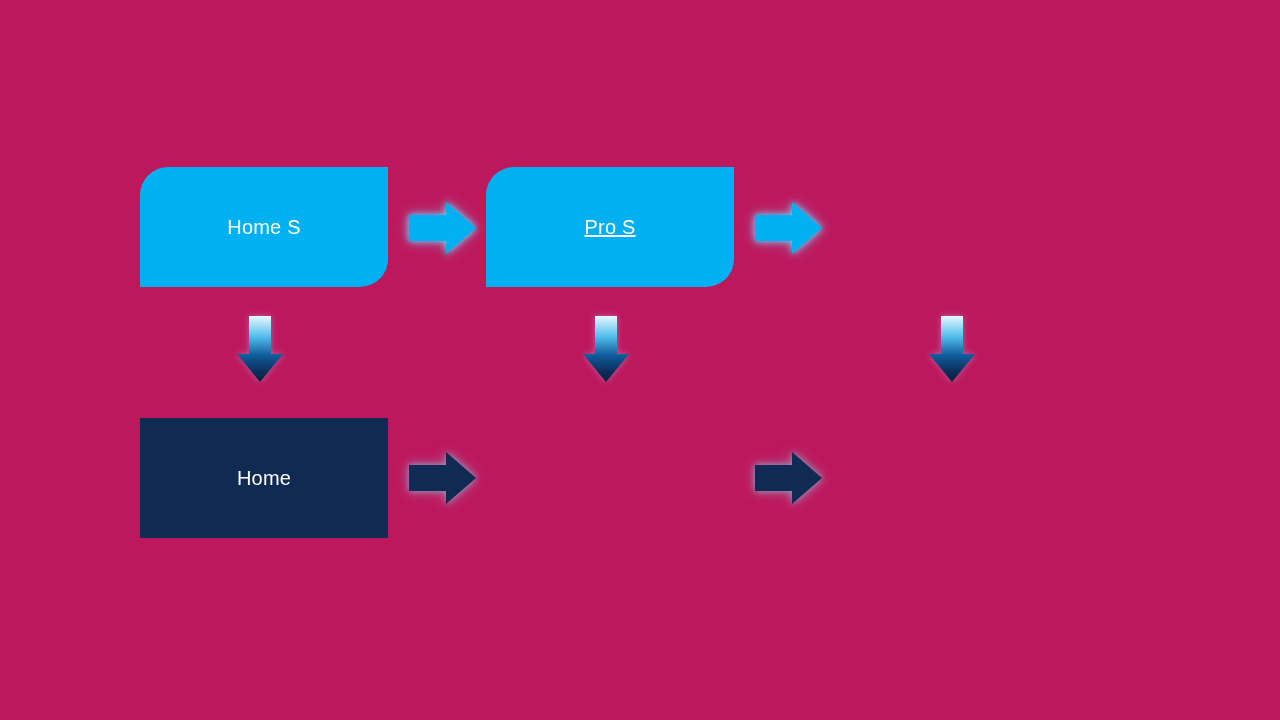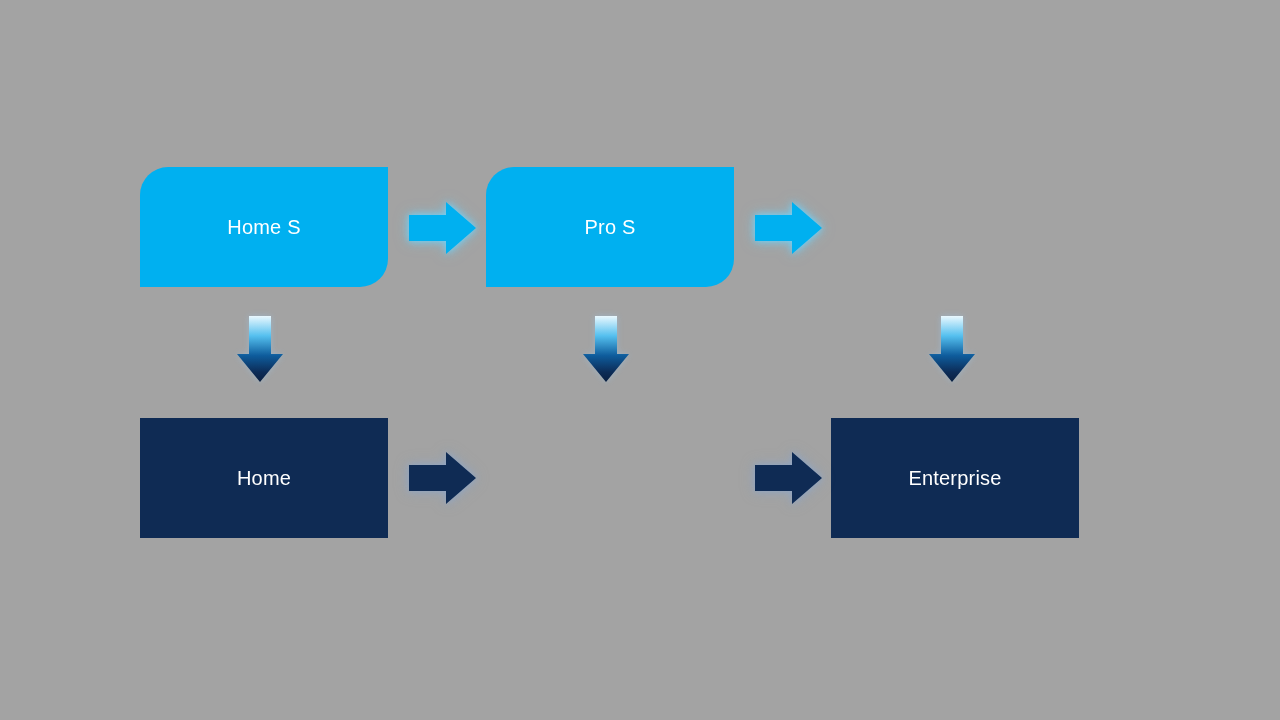--- a/index.html
+++ b/index.html
@@ -4,21 +4,21 @@
 <style>
   * { margin: 0; padding: 0; box-sizing: border-box; }
   html, body { background: #ffffff; }
   body {
     font-family: "Liberation Sans", sans-serif;
   }
   .canvas {
     position: relative;
     width: 1280px;
     height: 720px;
-    background: #a3a3a3;
+    background: #be185d;
     overflow: hidden;
   }
   .node {
     position: absolute;
     width: 248px;
     height: 120px;
     display: flex;
     align-items: center;
     justify-content: center;
     color: #ffffff;
@@ -29,21 +29,21 @@
     background: var(--light-blue, #00B0F0);
     border-radius: 28px 0 28px 0;
     top: 167px;
   }
   .node.bottom {
     background: var(--navy, #0F2B54);
     border-radius: 0;
     top: 418px;
   }
   .col1 { left: 140px; }
-  .col2 { left: 486px; }
+  .col2 { left: 486px; text-decoration: underline; }
   .col3 { left: 831px; }
 
   .h-arrow {
     position: absolute;
     width: 67px;
     height: 52px;
   }
   .h-arrow.top { top: 202px; }
   .h-arrow.bottom { top: 452px; }
   .h-arrow.gap1 { left: 409px; }
@@ -120,23 +120,20 @@
   </div>
   <div class="v-arrow col3">
     <svg viewBox="0 0 48 66">
         <path d="M13 0 H35 V38 H47 L24 66 L1 38 H13 Z" fill="url(#downGrad)"></path>
       </svg>
   </div>
 
   <div class="node bottom col1">
     <span>Home</span>
   </div>
-  <div class="node bottom col3">
-    <span>Enterprise</span>
-  </div>
 
   <div class="h-arrow bottom dark gap1">
     <svg viewBox="0 0 67 52">
         <path d="M0 13 H37 V0 L67 26 L37 52 V39 H0 Z" fill="#0F2B54"></path>
       </svg>
   </div>
   <div class="h-arrow bottom dark gap2">
     <svg viewBox="0 0 67 52">
         <path d="M0 13 H37 V0 L67 26 L37 52 V39 H0 Z" fill="#0F2B54"></path>
       </svg>

